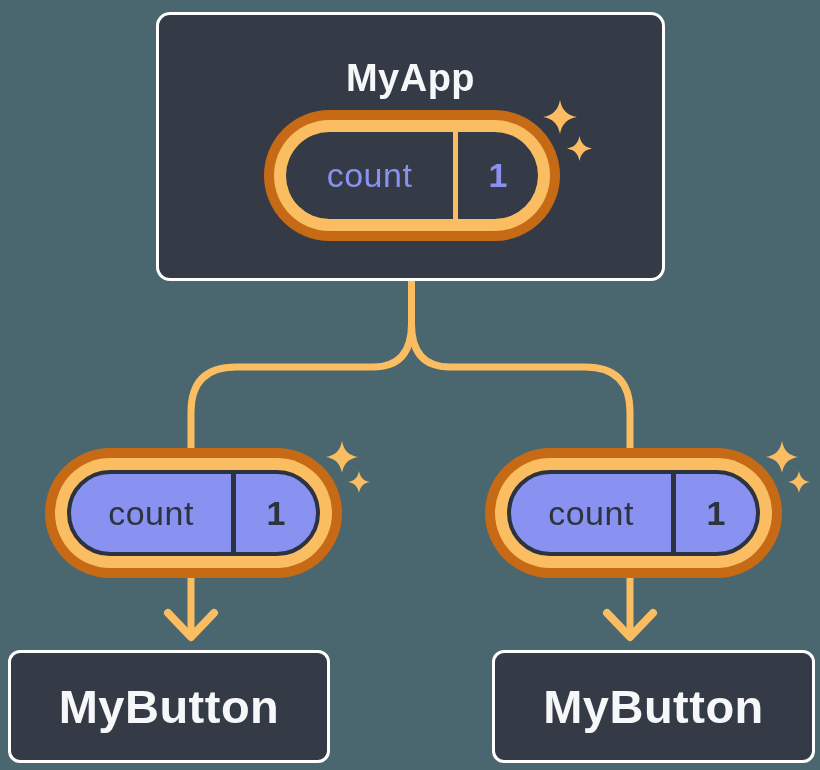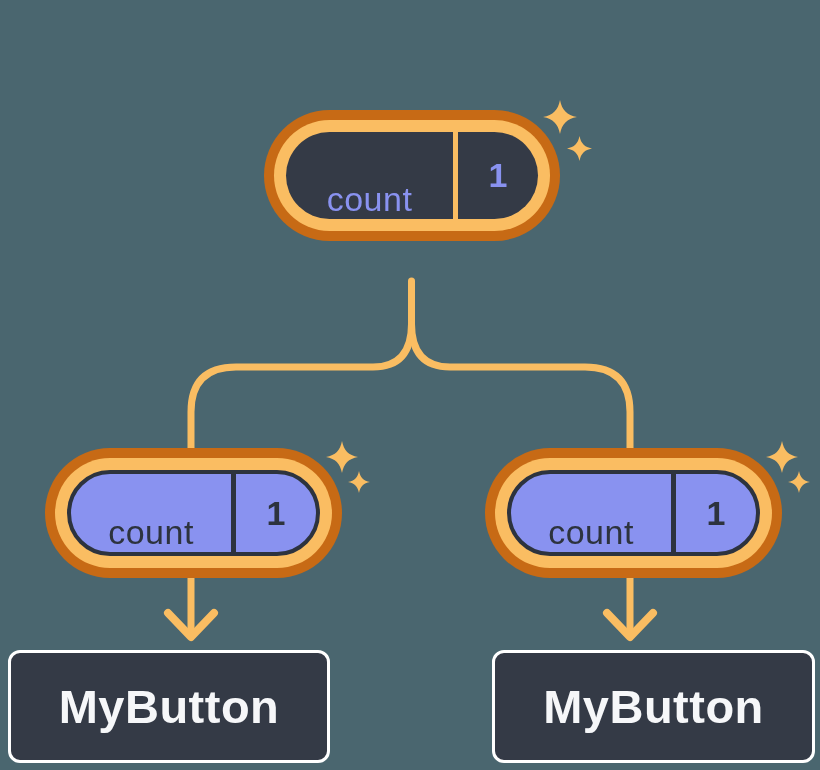--- a/index.html
+++ b/index.html
@@ -110,21 +110,21 @@
     background:var(--state-purple);
     border:4px solid var(--state-dark);
   }
   .pill-child .pill-divider{background:var(--state-dark);}
   .pill-child .state-label,.pill-child .state-value{color:var(--state-dark);}
   .pill-seg{
     display:flex;
     align-items:center;
     justify-content:center;
   }
-  .pill-seg-label{flex:1 1 auto;align-items:flex-end;}
+  .pill-seg-label{flex:1 1 auto;}
   .pill-seg-value{flex:0 0 80px;}
   .pill-divider{
     flex:0 0 5px;
   }
   .state-label{
     font-size:34px;
     font-weight:500;
     letter-spacing:0.5px;
   }
   .pill-root .state-label{font-weight:400;}
@@ -151,20 +151,23 @@
 <div class="canvas">
 
   <svg class="connector-svg" viewBox="0 0 820 770" xmlns="http://www.w3.org/2000/svg" aria-hidden="true">
     <path d="M411.5 281 L411.5 330"></path>
     <path d="M411.5 324 Q411.5 367 373 367 L236 367 Q191 367 191 412 L191 631"></path>
     <path d="M411.5 324 Q411.5 367 450 367 L585 367 Q630 367 630 412 L630 631"></path>
     <path class="arrowhead" d="M168 613 L191 637 L214 613"></path>
     <path class="arrowhead" d="M607 613 L630 637 L653 613"></path>
   </svg>
 
+  <div class="component-node node-root">
+    <div class="node-title">MyApp</div>
+  </div>
 
   <div class="pill pill-root">
     <div class="pill-band">
       <div class="pill-core">
         <div class="pill-seg pill-seg-label">
           <span class="state-label">count</span>
         </div>
         <div class="pill-divider"></div>
         <div class="pill-seg pill-seg-value">
           <span class="state-value">1</span>

